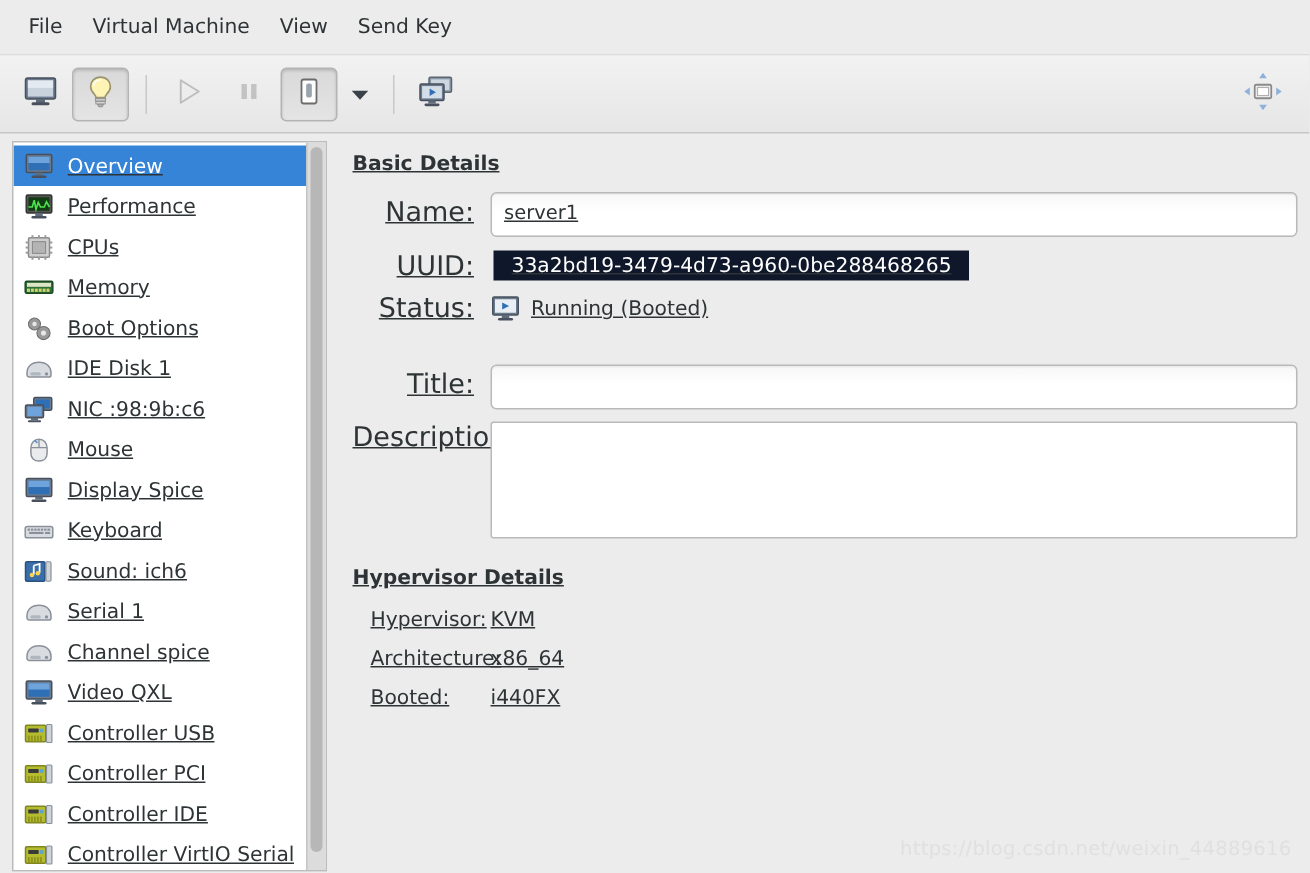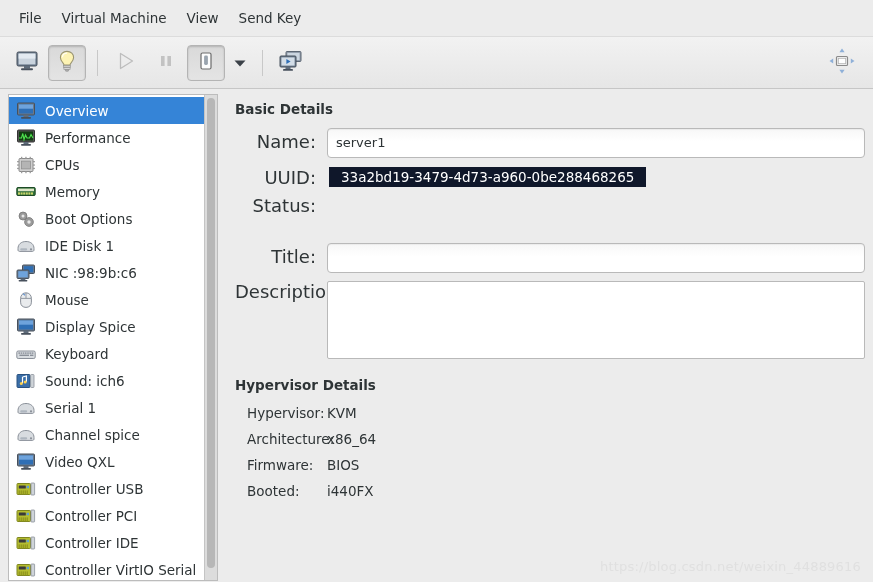--- a/index.html
+++ b/index.html
@@ -58,21 +58,21 @@
     background: #c8c8c8;
     margin: 0 9px;
   }
   .tb-caret {
     width: 26px; height: 36px;
     display: flex; align-items: center; justify-content: center;
   }
   #tb-right { position: absolute; right: 10px; top: 50%; transform: translateY(-50%); }
 
   
-  #body { display: flex; height: calc(582px - 37px - 53px); }
+  #body { display: flex; height: calc(582px - 37px - 53px); text-decoration: underline; }
 
   
   #sidebar-wrap {
     width: 210px;
     background: #ffffff;
     border: 1px solid #bcbcbc;
     margin: 5px 0 0 8px;
     height: 487px;
     position: relative;
     overflow: hidden;
@@ -593,20 +593,32 @@
 
       <div class="field-row" style="margin-bottom:6px;">
         <div class="field-label" style="line-height:23px;">UUID:</div>
         <div class="uuid-input">
           <span class="uuid-sel">33a2bd19-3479-4d73-a960-0be288468265</span>
         </div>
       </div>
 
       <div class="field-row" style="margin-bottom:26px;">
         <div class="field-label" style="line-height:22px;">Status:</div>
+        <div class="status-row">
+          <span style="margin-right:7px;display:inline-flex;">
+            <svg width="20" height="18" viewBox="0 0 20 18">
+              <rect x="1.5" y="1" width="17" height="12" rx="1" fill="#6b7a8c" stroke="#47505c" stroke-width="1"></rect>
+              <rect x="3" y="2.5" width="14" height="9" fill="#e8eef4"></rect>
+              <path d="M7.8 4.6 L12.4 7 L7.8 9.4 Z" fill="#2f6fb5"></path>
+              <rect x="7.5" y="13" width="5" height="2" fill="#5e6b7a"></rect>
+              <rect x="5" y="15" width="10" height="1.7" rx=".85" fill="#47505c"></rect>
+            </svg>
+          </span>
+          <span>Running (Booted)</span>
+        </div>
       </div>
 
       <div class="field-row">
         <div class="field-label">Title:</div>
         <div class="txt-input"></div>
       </div>
 
       <div class="field-row" style="margin-bottom:14px;">
         <div class="field-label tall" style="line-height:22px;">Description:</div>
         <div class="desc-area"></div>
@@ -617,24 +629,20 @@
       <div id="hv-rows">
           <div class="hv-row">
             <div class="hv-label">Hypervisor:</div>
             <div class="hv-value">KVM</div>
           </div>
           <div class="hv-row">
             <div class="hv-label">Architecture:</div>
             <div class="hv-value">x86_64</div>
           </div>
           <div class="hv-row">
-            <div class="hv-label">Firmware:</div>
-            <div class="hv-value">BIOS</div>
-          </div>
-          <div class="hv-row">
             <div class="hv-label">Booted:</div>
             <div class="hv-value">i440FX</div>
           </div>
         </div>
     </div>
   </div>
 
   <div id="watermark">https://blog.csdn.net/weixin_44889616</div>
 </div>
 

